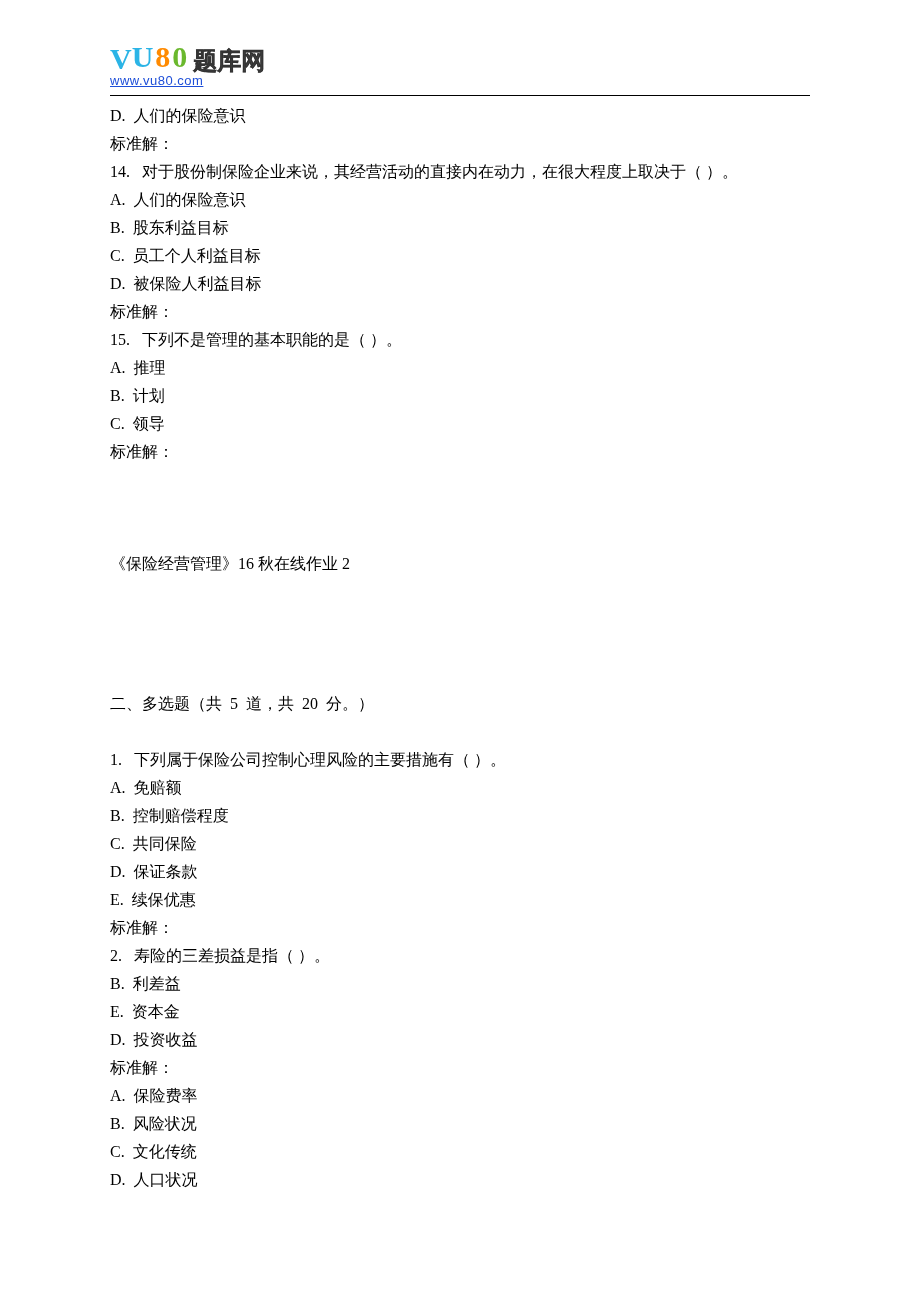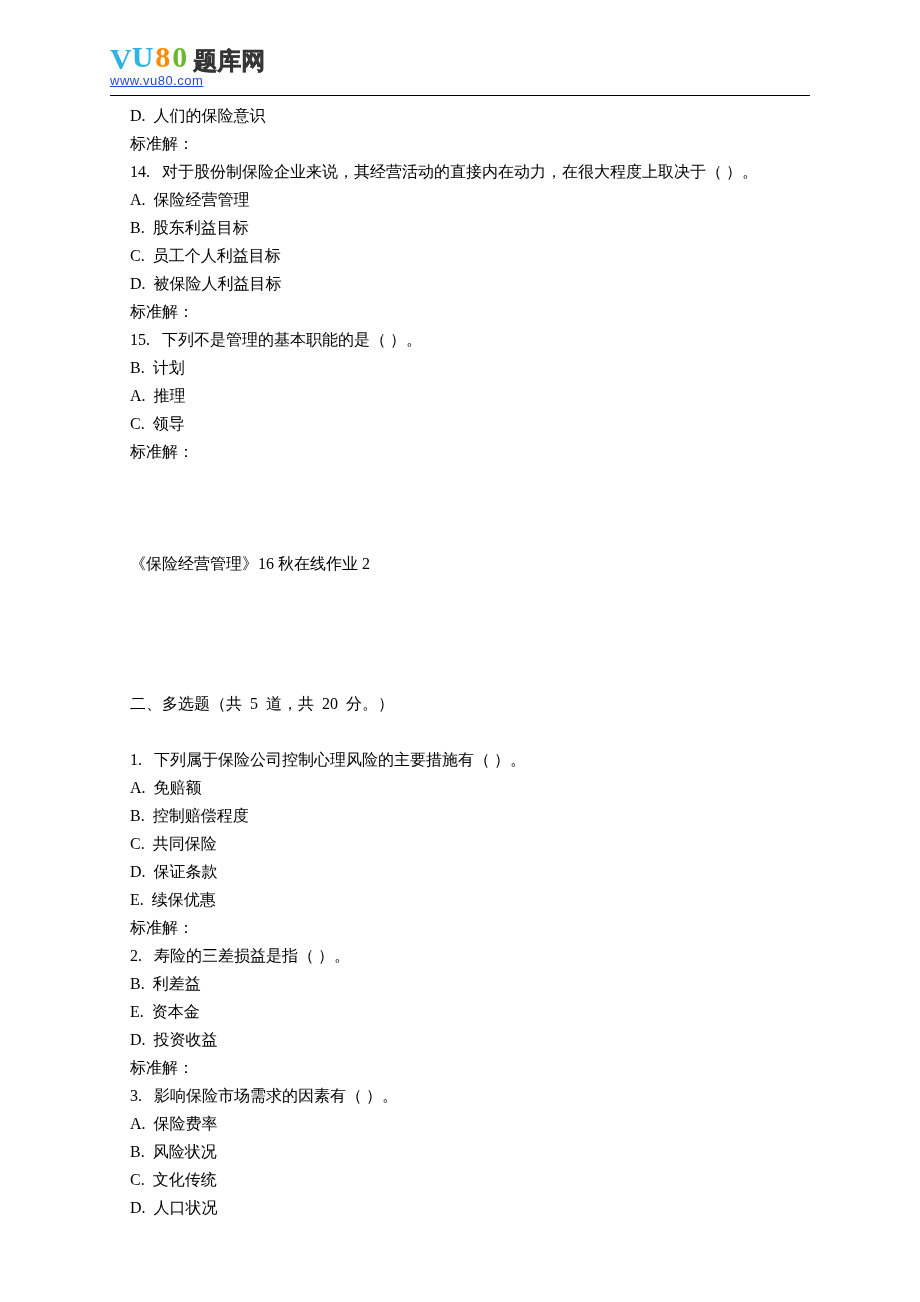--- a/index.html
+++ b/index.html
@@ -70,21 +70,20 @@
     margin-top: -2px;
     text-decoration: underline;
   }
   .hr {
     border: none;
     border-top: 1.5px solid #000;
     margin: 2px 0 6px 0;
   }
   .content-line {
     white-space: pre-wrap;
-    margin-left: 20px;
   }
   .spacer {
     height: 28px;
   }
 </style>
 </head>
 <body>
 
 <div class="page">
 
@@ -97,28 +96,28 @@
       <span class="logo-cn">题库网</span>
     </div>
     <div class="logo-url">www.vu80.com</div>
   </div>
   <hr class="hr">
 
   <div id="top-lines">
       <div class="content-line">D.  人们的保险意识</div>
       <div class="content-line">标准解：</div>
       <div class="content-line">14.   对于股份制保险企业来说，其经营活动的直接内在动力，在很大程度上取决于（ ）。</div>
-      <div class="content-line">A.  保险经营管理</div>
+      <div class="content-line">A.  人们的保险意识</div>
       <div class="content-line">B.  股东利益目标</div>
       <div class="content-line">C.  员工个人利益目标</div>
       <div class="content-line">D.  被保险人利益目标</div>
       <div class="content-line">标准解：</div>
       <div class="content-line">15.   下列不是管理的基本职能的是（ ）。</div>
+      <div class="content-line">A.  推理</div>
       <div class="content-line">B.  计划</div>
-      <div class="content-line">A.  推理</div>
       <div class="content-line">C.  领导</div>
       <div class="content-line">标准解：</div>
     </div>
 
   <div class="spacer"></div>
   <div class="spacer"></div>
   <div class="spacer"></div>
 
   <div class="content-line">《保险经营管理》16 秋在线作业 2</div>
 
@@ -137,20 +136,19 @@
       <div class="content-line">B.  控制赔偿程度</div>
       <div class="content-line">C.  共同保险</div>
       <div class="content-line">D.  保证条款</div>
       <div class="content-line">E.  续保优惠</div>
       <div class="content-line">标准解：</div>
       <div class="content-line">2.   寿险的三差损益是指（ ）。</div>
       <div class="content-line">B.  利差益</div>
       <div class="content-line">E.  资本金</div>
       <div class="content-line">D.  投资收益</div>
       <div class="content-line">标准解：</div>
-      <div class="content-line">3.   影响保险市场需求的因素有（ ）。</div>
       <div class="content-line">A.  保险费率</div>
       <div class="content-line">B.  风险状况</div>
       <div class="content-line">C.  文化传统</div>
       <div class="content-line">D.  人口状况</div>
     </div>
 
 </div>
 
 </body></html>

